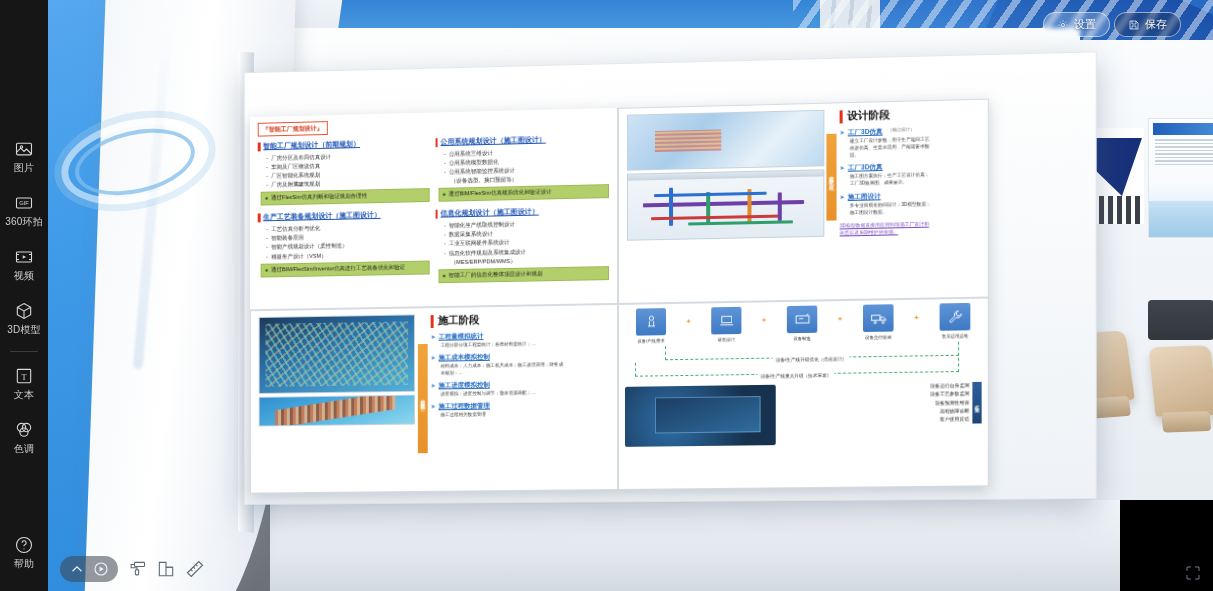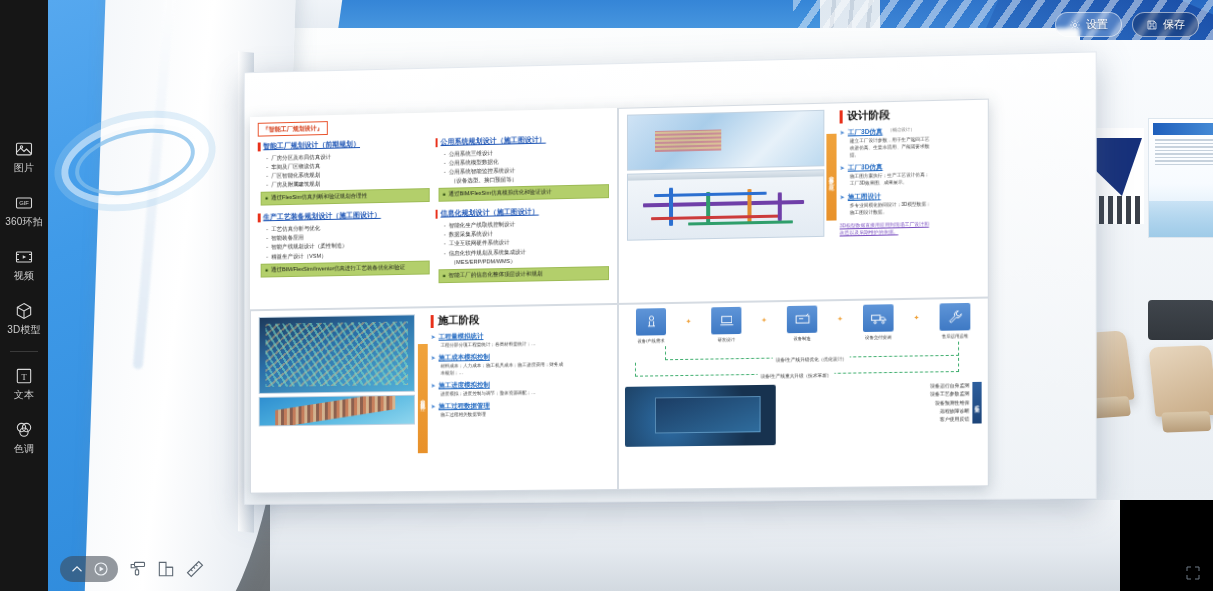--- a/index.html
+++ b/index.html
@@ -194,21 +194,21 @@
   .rail-ico {
     width:20px; height:20px; margin:0 auto 4px; display:block;
     stroke:#d8d8d8; fill:none; stroke-width:1.3;
   }
   .rail-label { font-size:10px; color:#cdcdcd; letter-spacing:.2px; line-height:1; }
   .rail-sep { width:28px; height:1px; background:#3a3a3a; margin:7px 0 3px; }
   .rail-spacer { flex:1; }
   .rail-item.help { padding-bottom:22px; }
 
   
-  .top-actions { position:absolute; right:14px; top:12px; display:flex; gap:10px; z-index:50; }
+  .top-actions { position:absolute; right:32px; top:12px; display:flex; gap:4px; z-index:50; }
   .pill {
     display:flex; align-items:center; gap:5px;
     height:25px; padding:0 13px; border-radius:13px;
     font-size:11px; color:#ffffff; cursor:pointer;
     background: rgba(255,255,255,.20);
     border: 1px solid rgba(255,255,255,.55);
     backdrop-filter: blur(2px);
     text-shadow: 0 1px 2px rgba(0,0,0,.35);
   }
   .pill.dark { background: rgba(20,40,80,.38); }
@@ -695,20 +695,28 @@
       <svg class="rail-ico" viewBox="0 0 24 24">
         <circle cx="9" cy="9" r="5"></circle>
           <circle cx="15" cy="9" r="5"></circle>
           <circle cx="12" cy="14.5" r="5"></circle>
       </svg>
       <div class="rail-label">色调</div>
     </div>
 
     <div class="rail-spacer"></div>
 
+    <div class="rail-item help">
+      <svg class="rail-ico" viewBox="0 0 24 24">
+        <circle cx="12" cy="12" r="9"></circle>
+        <path d="M9.6 9.4a2.5 2.5 0 1 1 3.3 2.4c-.7.3-1 .8-1 1.6"></path>
+        <circle cx="12" cy="16.6" r=".7" fill="#d8d8d8" stroke="none"></circle>
+      </svg>
+      <div class="rail-label">帮助</div>
+    </div>
   </div>
 
   <div class="top-actions">
     <div class="pill">
       <svg viewBox="0 0 24 24">
         <circle cx="12" cy="12" r="3.2"></circle>
         <path d="M12 2.6v2.6M12 18.8v2.6M21.4 12h-2.6M5.2 12H2.6M18.6 5.4l-1.9 1.9M7.3 16.7l-1.9 1.9M18.6 18.6l-1.9-1.9M7.3 7.3L5.4 5.4"></path>
       </svg>
       <span>设置</span>
     </div>

